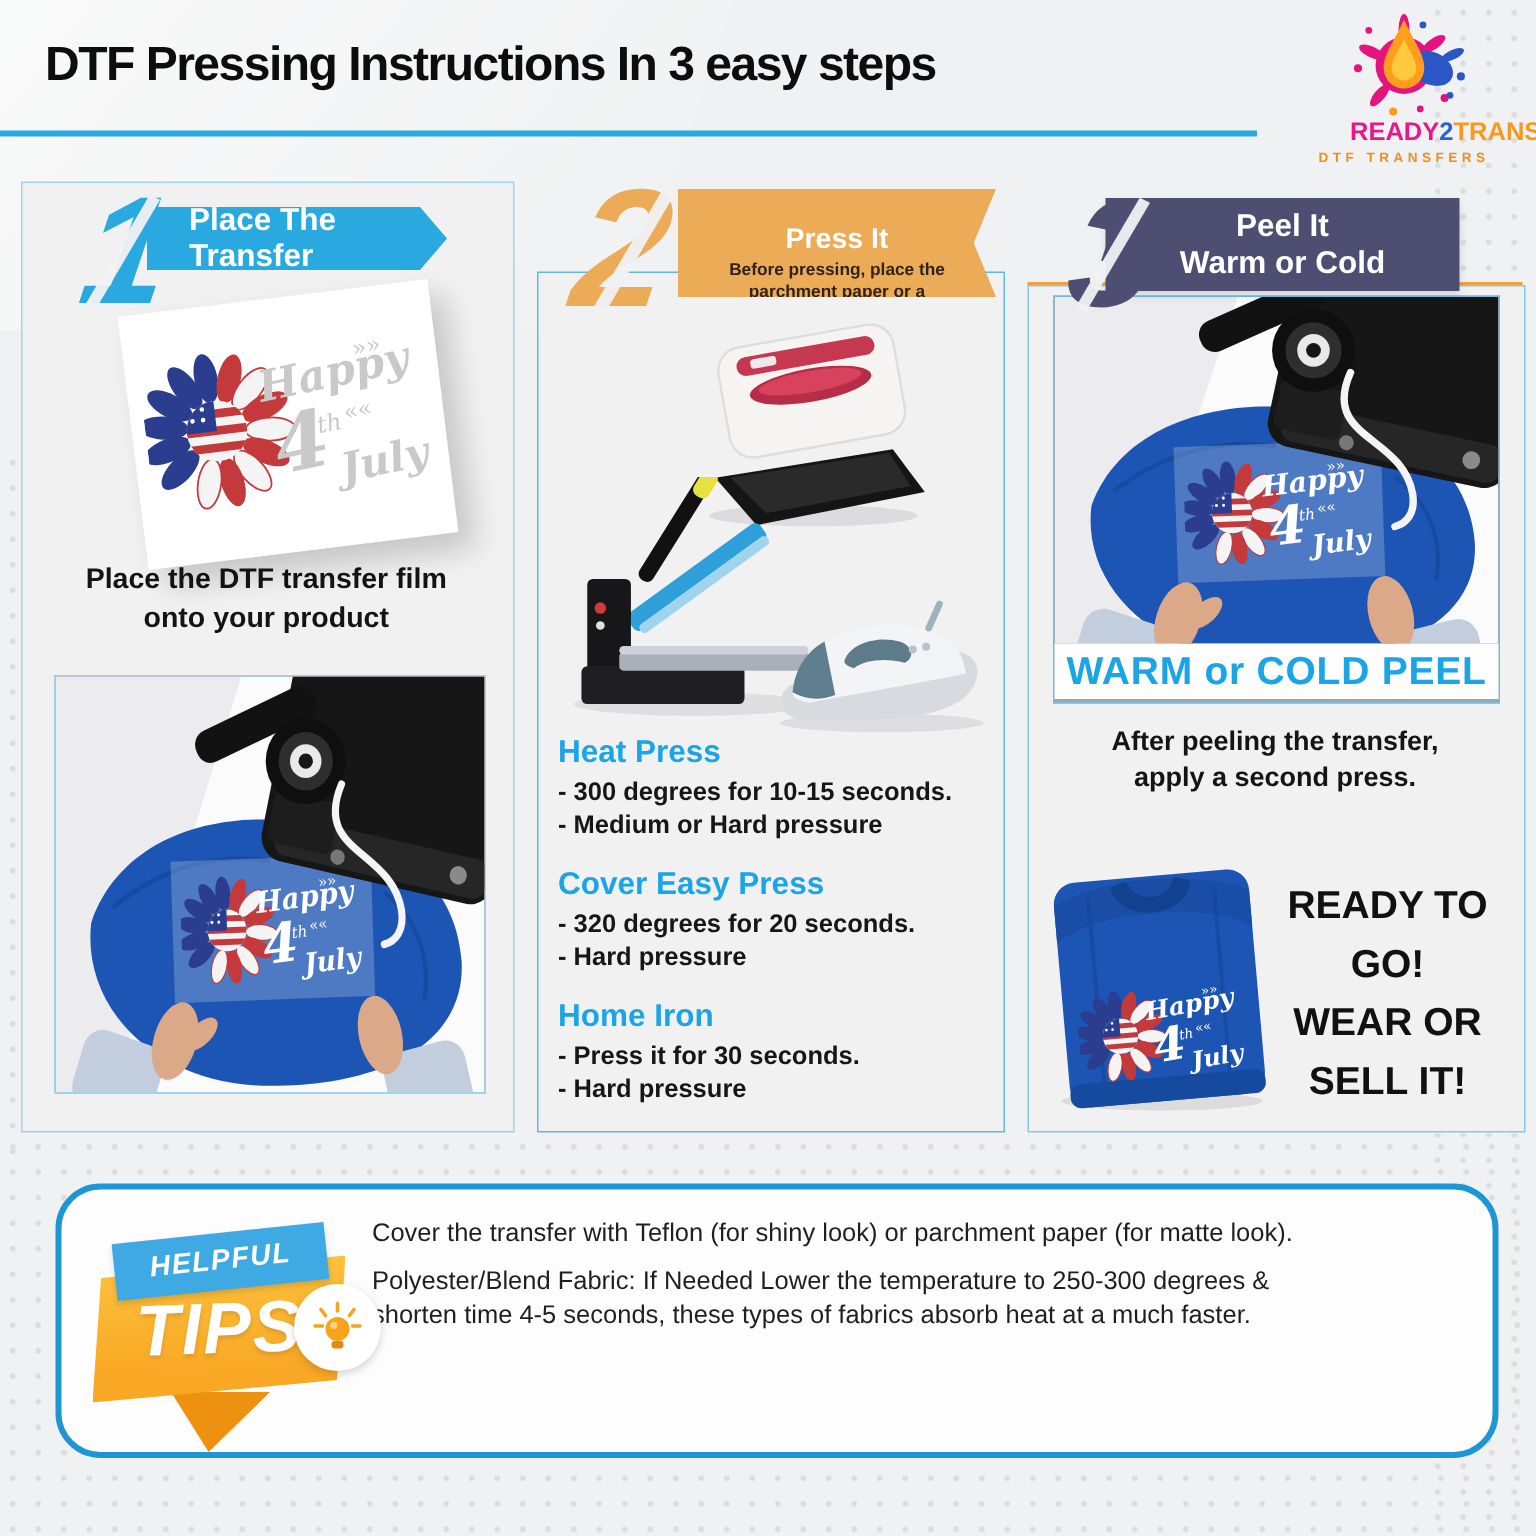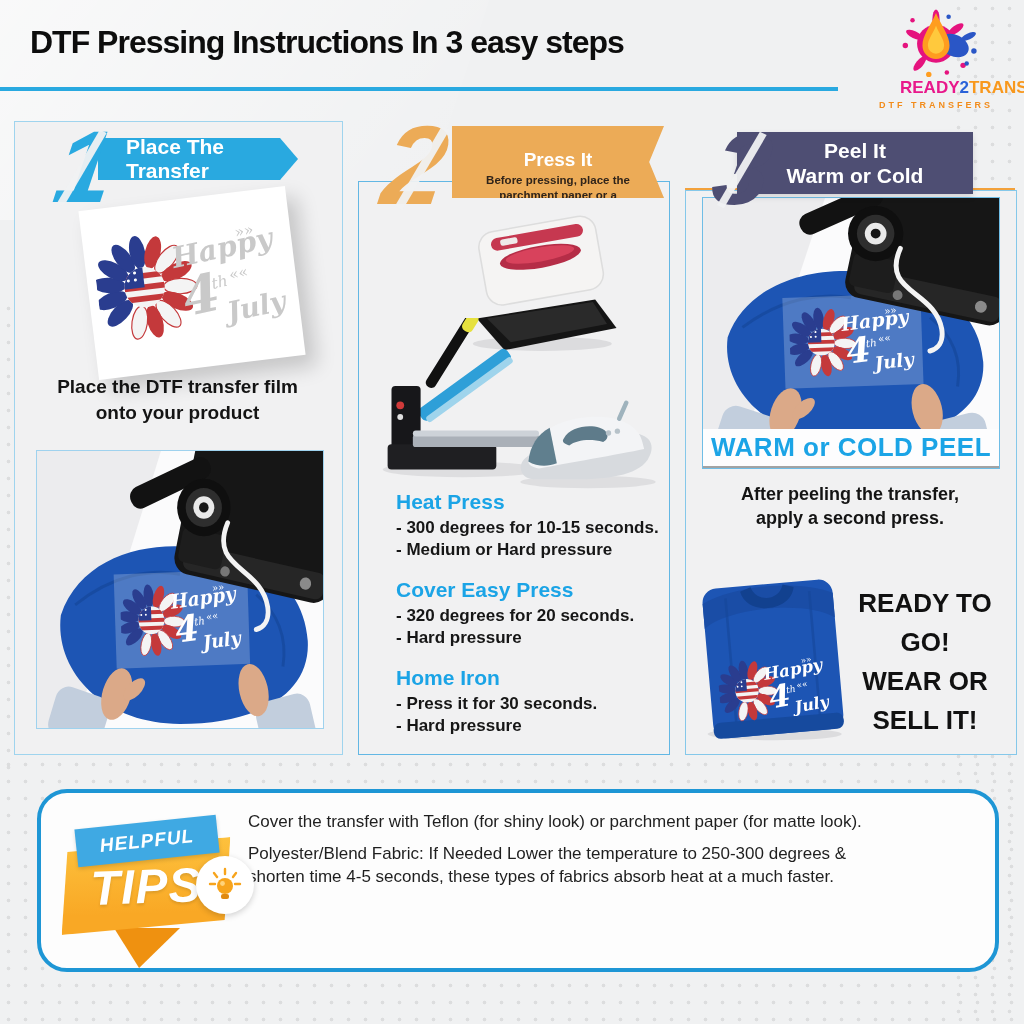--- a/index.html
+++ b/index.html
@@ -66,21 +66,21 @@
   .film svg{position:absolute;left:9px;top:24px;}
   .caption{position:absolute;text-align:center;white-space:pre-line;font-weight:800;
     font-size:19px;color:#141414;line-height:1.35;}
   .caption-1{left:24px;top:374px;width:307px;}
   .photo-frame{position:absolute;border:1.5px solid #9fd2ee;background:#a3a3a3;}
   .photo-1{left:36px;top:450px;width:286px;height:277px;}
   .photo-1 svg,.pb-photo svg{display:block;width:100%;height:100%;}
 
   
   .img-abs{position:absolute;}
-  .methods{position:absolute;left:396px;top:490px;width:285px;}
+  .methods{position:absolute;left:372px;top:490px;width:285px;}
   .method{margin-bottom:16px;}
   .method-name{font-size:21px;font-weight:900;color:var(--method-blue,#1ba4e6);margin:0 0 3px 0;}
   .method-details{font-size:17px;font-weight:800;color:#161616;line-height:1.32;white-space:pre-line;}
 
   
   .photobox-3{left:702px;top:197px;width:296px;height:270px;border-color:#6fbde6;}
   .pb-photo{width:100%;height:231px;overflow:hidden;}
   .peel-label{height:37px;display:flex;align-items:center;justify-content:center;
     background:#fdfdfe;font-size:26px;font-weight:900;color:var(--method-blue,#1ba4e6);
     letter-spacing:.5px;}

